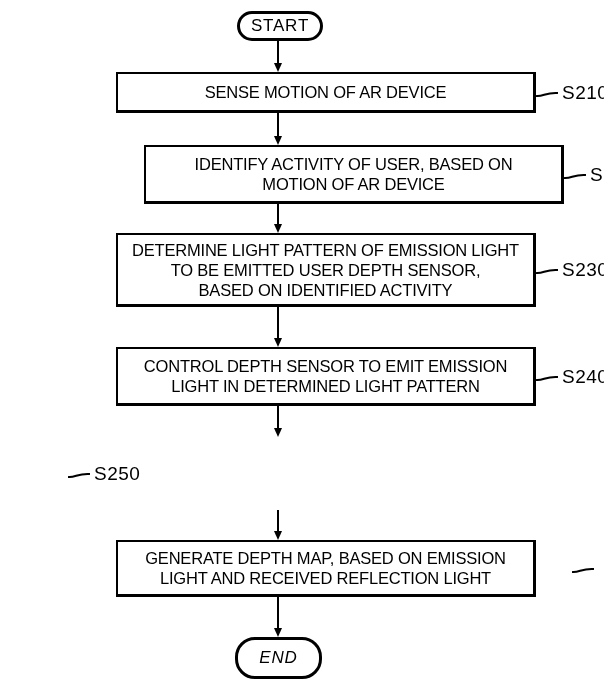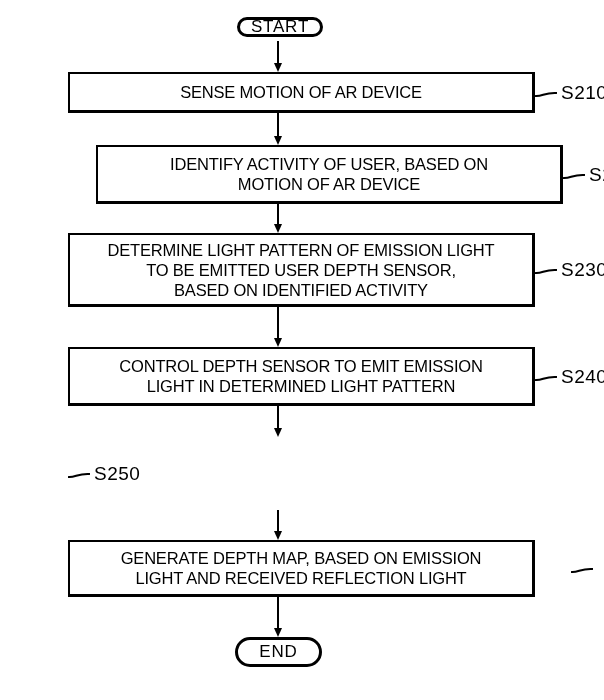--- a/index.html
+++ b/index.html
@@ -31,30 +31,31 @@
     background: #fff;
   }
   .step {
     position: absolute;
     left: 68px;
     display: flex;
     align-items: center;
   }
   .box {
     box-sizing: border-box;
-    width: 467px;
+    width: 420px;
     height: 100%;
     border: 2px solid #000;
     border-right-width: 3px;
     border-bottom-width: 3px;
     background: #fff;
     display: flex;
     align-items: center;
     justify-content: center;
     text-align: center;
+    margin-left: 48px;
   }
   .box .txt {
     white-space: pre-line;
     font-size: 16.5px;
     line-height: 20px;
     letter-spacing: -0.2px;
   }
   .leader {
     width: 22px;
     height: 10px;
@@ -85,21 +86,21 @@
     border-left: 4px solid transparent;
     border-right: 4px solid transparent;
     border-top: 9px solid #000;
   }
 </style>
 </head>
 <body>
 
 <div id="canvas">
 
-  <div class="terminal" style="left:237px; top:17px; width:86px; height:20px;text-align:right;">
+  <div class="terminal" style="left:237px; top:11px; width:86px; height:30px;text-align:right;">
     <span>START</span>
   </div>
 
   <div class="arrow" style="top:41px;  height:31px;">
       <div class="shaft"></div>
       <div class="head"></div>
     </div>
   <div class="arrow" style="top:113px; height:32px;">
       <div class="shaft"></div>
       <div class="head"></div>
@@ -180,17 +181,17 @@
     <div class="box">
       <span class="txt">GENERATE DEPTH MAP, BASED ON EMISSION
 LIGHT AND RECEIVED REFLECTION LIGHT</span>
     </div>
     <svg class="leader" viewBox="0 0 22 10">
       <path d="M0,7 C7,8 10,3 22,4" fill="none" stroke="#000" stroke-width="2"></path>
     </svg>
     <div class="code">S260</div>
   </div>
 
-  <div class="terminal" style="left:235px; top:637px; width:87px; height:30px;">
+  <div class="terminal" style="left:235px; top:637px; width:87px; height:42px;font-style:italic;">
     <span>END</span>
   </div>
 
 </div>
 
 </body></html>

